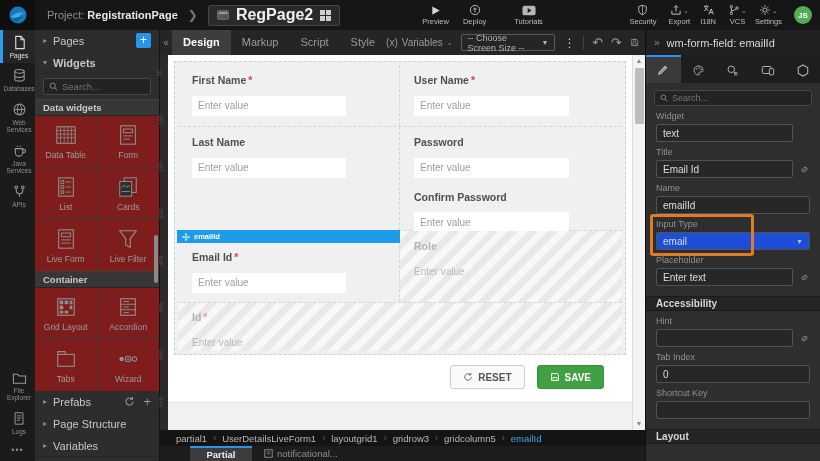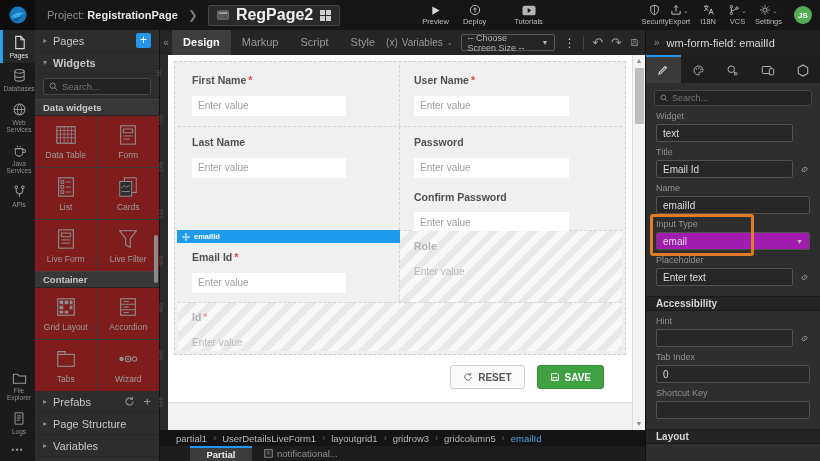--- a/index.html
+++ b/index.html
@@ -137,21 +137,21 @@
   .rp-search { margin:7px 8px 0 8px; height:16px; background:#232323; border:1px solid #474747;
     border-radius:3px; display:flex; align-items:center; padding:0 5px; gap:4px; }
   .rp-search input { flex:1; min-width:0; background:transparent; border:none; outline:none;
     color:#bbb; font-size:9px; font-family:"Liberation Sans",sans-serif; }
   .rp-field { margin:5px 10px 0 10px; position:relative; }
   .rp-label { font-size:9px; color:#919191; display:block; margin-bottom:3px; }
   .rp-line { display:flex; align-items:center; gap:6px; }
   .rp-input { flex:1; min-width:0; height:18px; background:#272727; border:1px solid #525252;
     border-radius:2px; color:#ddd; font-size:10px; padding:0 6px;
     font-family:"Liberation Sans",sans-serif; outline:none; }
-  .rp-select { flex:1; height:18px; background:#a21caf; border:1px solid #525252; border-radius:2px;
+  .rp-select { flex:1; height:18px; background:#1d4ed8; border:1px solid #525252; border-radius:2px;
     color:#ddd; font-size:10px; padding:0 6px; display:flex; align-items:center; cursor:pointer; }
   .rp-select .arrow { margin-left:auto; color:#bbb; font-size:7px; }
   .hl-box { position:absolute; left:-6px; top:-5px; width:104px; height:42px;
     border:3px solid #e07b28; border-radius:3px; pointer-events:none; z-index:3; }
   .rp-section { margin-top:10px; height:15px; background:#242424; border-top:1px solid #1b1b1b;
     border-bottom:1px solid #1b1b1b; color:#d6d6d6; font-size:10px; font-weight:bold;
     display:flex; align-items:center; padding:0 10px; }
   .rp-section.last { margin-top:10px; }
   svg { display:block; }
 </style>
@@ -210,21 +210,21 @@
 
     <div style="flex:1"></div>
 
     <div class="tb-item">
       <svg width="11" height="12" viewBox="0 0 16 16">
         <path d="M8 1 L13.5 3 V8 C13.5 11.6 10.8 13.8 8 15 C5.2 13.8 2.5 11.6 2.5 8 V3 Z" fill="none" stroke="#c5c5c5" stroke-width="1.3"></path>
         <path d="M8 1 L8 15" stroke="#c5c5c5" stroke-width="1"></path>
       </svg>
       <span>Security</span>
     </div>
-    <div class="tb-item" style="">
+    <div class="tb-item" style="margin-left:12px">
       <div class="tb-icon-row">
         <svg width="12" height="12" viewBox="0 0 16 16">
           <path d="M8 10 V2.2 M5.4 4.8 L8 2.2 L10.6 4.8 M2.5 9 V13.5 H13.5 V9" fill="none" stroke="#c5c5c5" stroke-width="1.3"></path>
         </svg>
         <span class="tiny-chev">⌄</span>
       </div>
       <span>Export</span>
     </div>
     <div class="tb-item" style="margin-left:10px">
       <svg width="13" height="12" viewBox="0 0 16 16">

